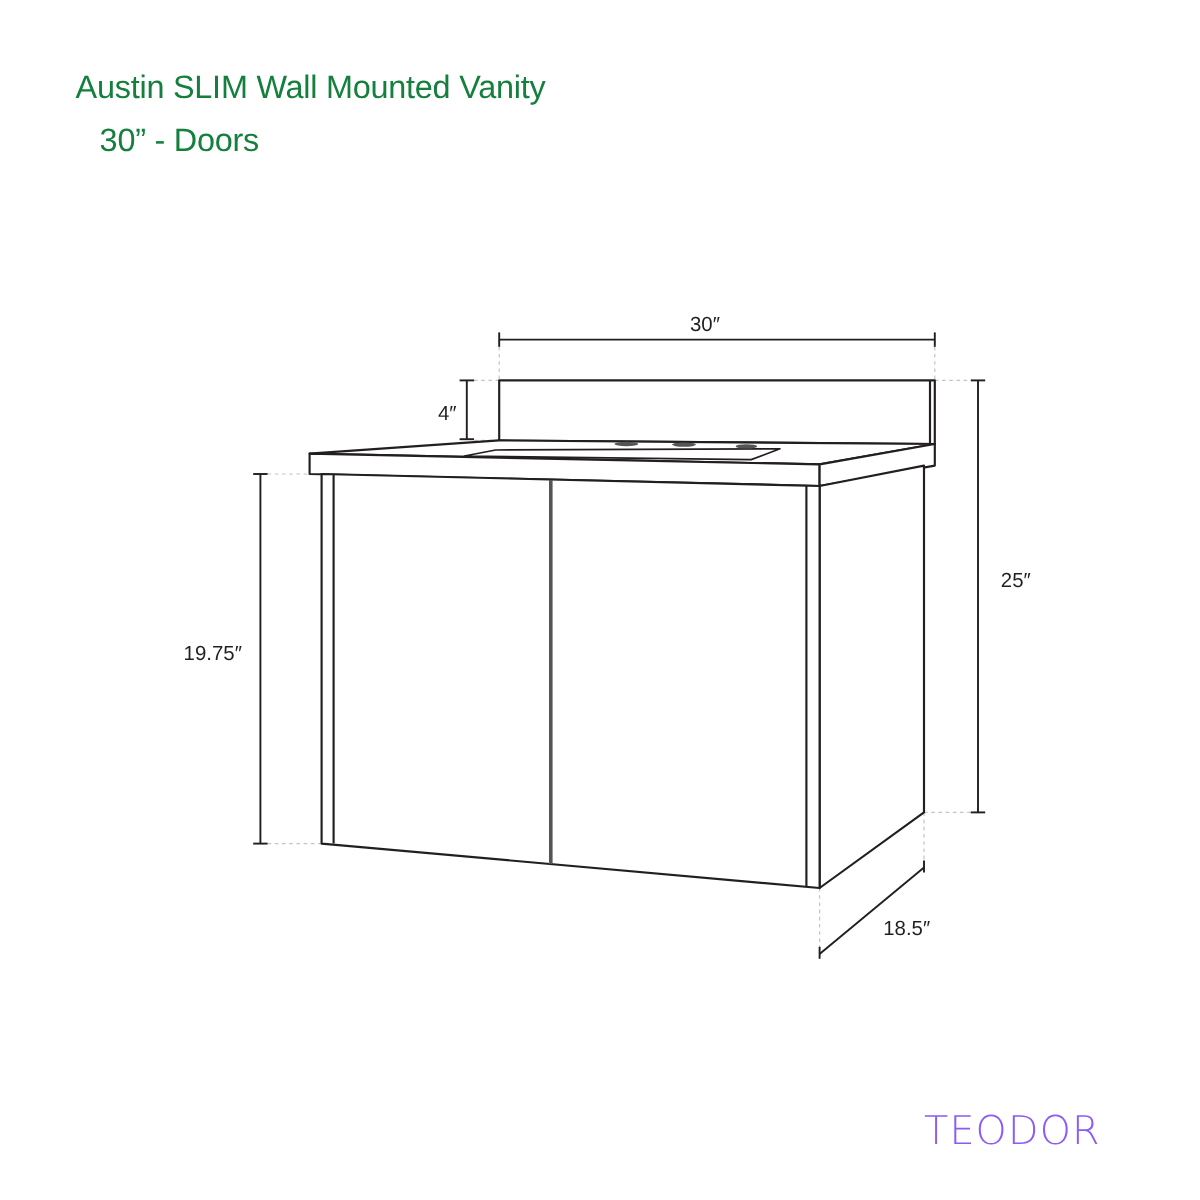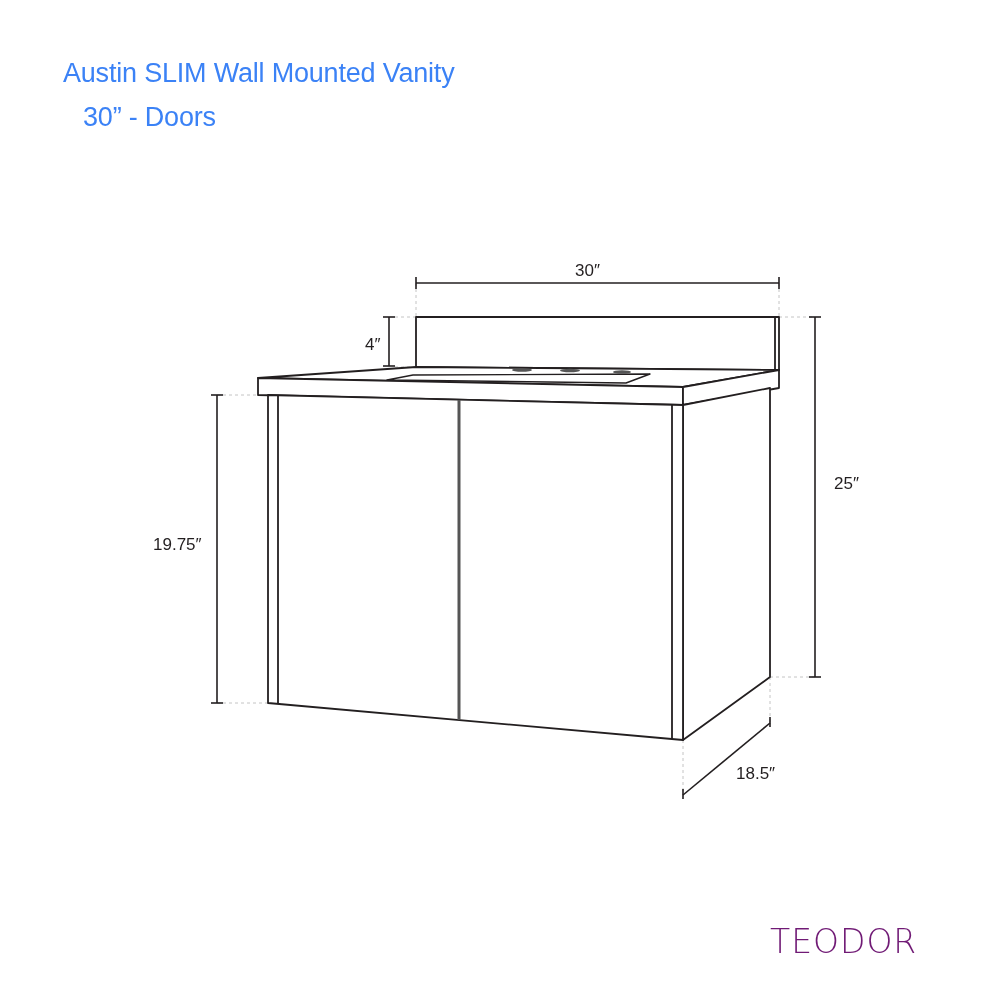--- a/index.html
+++ b/index.html
@@ -1,28 +1,28 @@
 <!DOCTYPE html>
 <html><head>
   <meta charset="utf-8">
   <style>
     html, body { margin: 0; padding: 0; background: #ffffff; }
     body { width: 1000px; height: 1000px; position: relative; overflow: hidden; }
     .title {
       position: absolute; left: 63px;
       font-family: "Liberation Sans", "DejaVu Sans", sans-serif;
-      font-size: 27px; color: #3b82f6; font-weight: normal; letter-spacing: -0.2px;
+      font-size: 27px; color: #15803d; font-weight: normal; letter-spacing: -0.2px;
       white-space: nowrap;
     }
     #title-line1 { top: 58px; }
     #title-line2 { top: 102px; margin-left: 20px; }
     .brand {
       position: absolute; left: 770px; top: 922px;
       font-family: "DejaVu Sans", "Liberation Sans", sans-serif;
-      font-size: 33px; font-weight: 200; color: #701a75; letter-spacing: 1px;
+      font-size: 33px; font-weight: 200; color: #8b5cf6; letter-spacing: 1px;
       white-space: nowrap;
     }
     svg.drawing { position: absolute; left: 0; top: 0; }
     .dim-label {
       font-family: "Liberation Sans", "DejaVu Sans", sans-serif;
       font-size: 17px; fill: #231f20;
     }
   </style>
 </head>
 <body>

